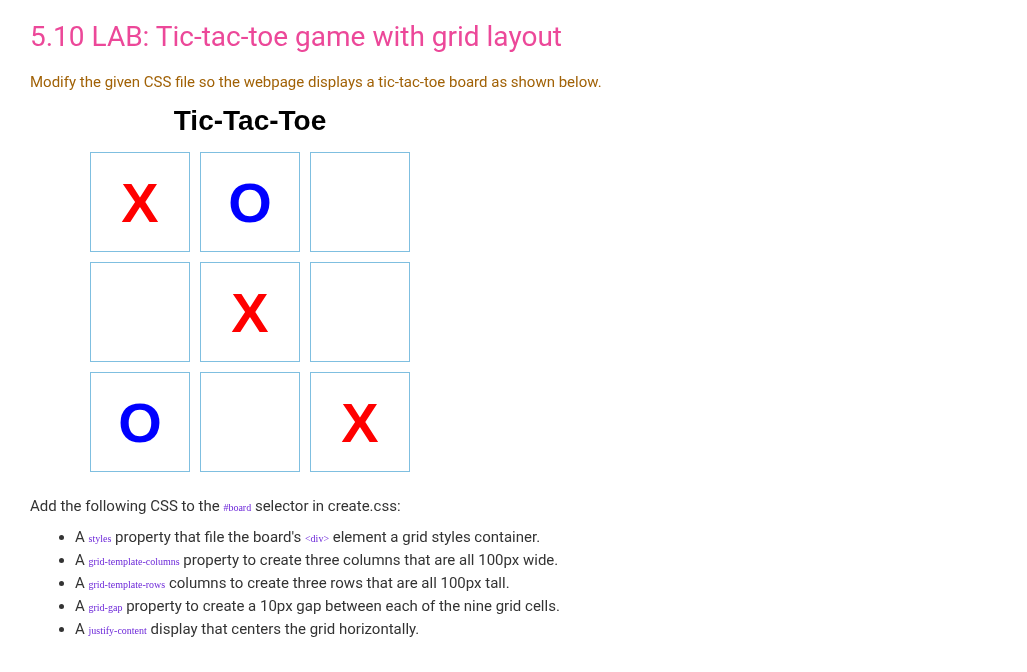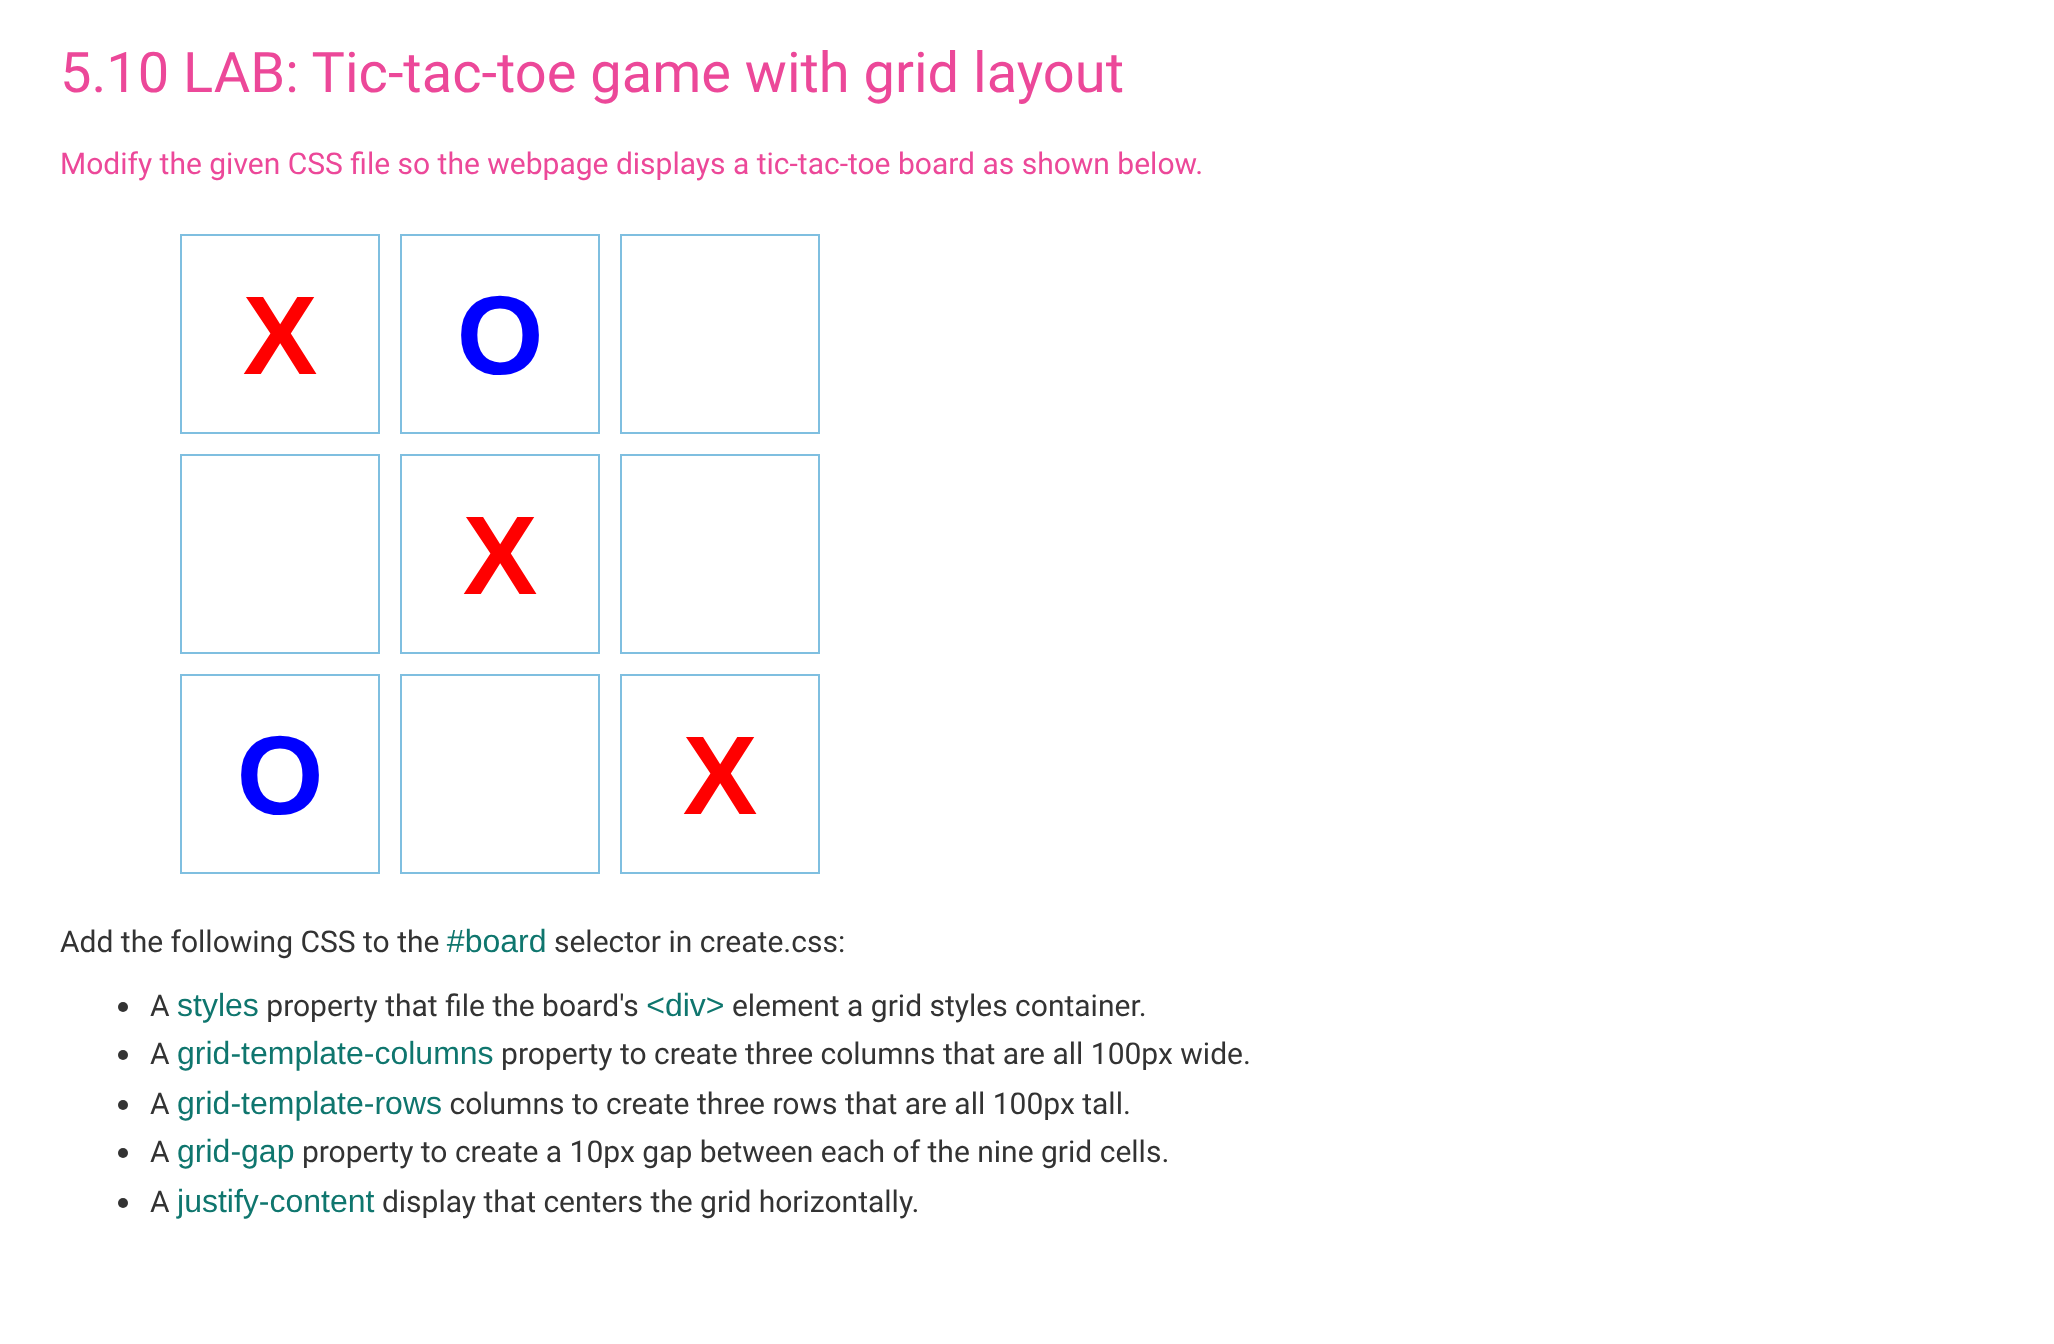--- a/index.html
+++ b/index.html
@@ -13,22 +13,22 @@
       background: #fff;
     }
     .page-title {
       font-size: 28px;
       font-weight: 400;
       color: #ec4899;
       margin: 0 0 20px 0;
     }
     .intro {
       font-size: 15px;
-      color: #ec4899;
-      margin: 0 0 26px 0;
+      color: #a16207;
+      margin: 0 0 14px 0;
     }
     .figure {
       margin: 10px 0 25px 50px;
       width: 340px;
     }
     .game-title {
       font-family: Arial, sans-serif;
       font-size: 28px;
       font-weight: bold;
       color: #000;
@@ -66,33 +66,34 @@
       margin: 0 0 15px 0;
       padding-left: 45px;
     }
     ul.bullets li {
       font-size: 15px;
       color: #333;
       margin: 2px 0;
       line-height: 1.4;
     }
     code {
-      font-family: Liberation Sans, sans-serif;
-      font-size: 16px;
-      color: #0f766e;
+      font-family: Liberation Serif, serif;
+      font-size: 10px;
+      color: #6d28d9;
     }
   </style>
 </head>
 <body>
 
 <h1 class="page-title">5.10 LAB: Tic-tac-toe game with grid layout</h1>
 
 <p class="intro">Modify the given CSS file so the webpage displays a tic-tac-toe board as shown below.</p>
 
 <div class="figure">
+  <h2 class="game-title">Tic-Tac-Toe</h2>
   <div class="board">
     <div class="cell x">X</div>
     <div class="cell o">O</div>
     <div class="cell"></div>
     <div class="cell"></div>
     <div class="cell x">X</div>
     <div class="cell"></div>
     <div class="cell o">O</div>
     <div class="cell"></div>
     <div class="cell x">X</div>

